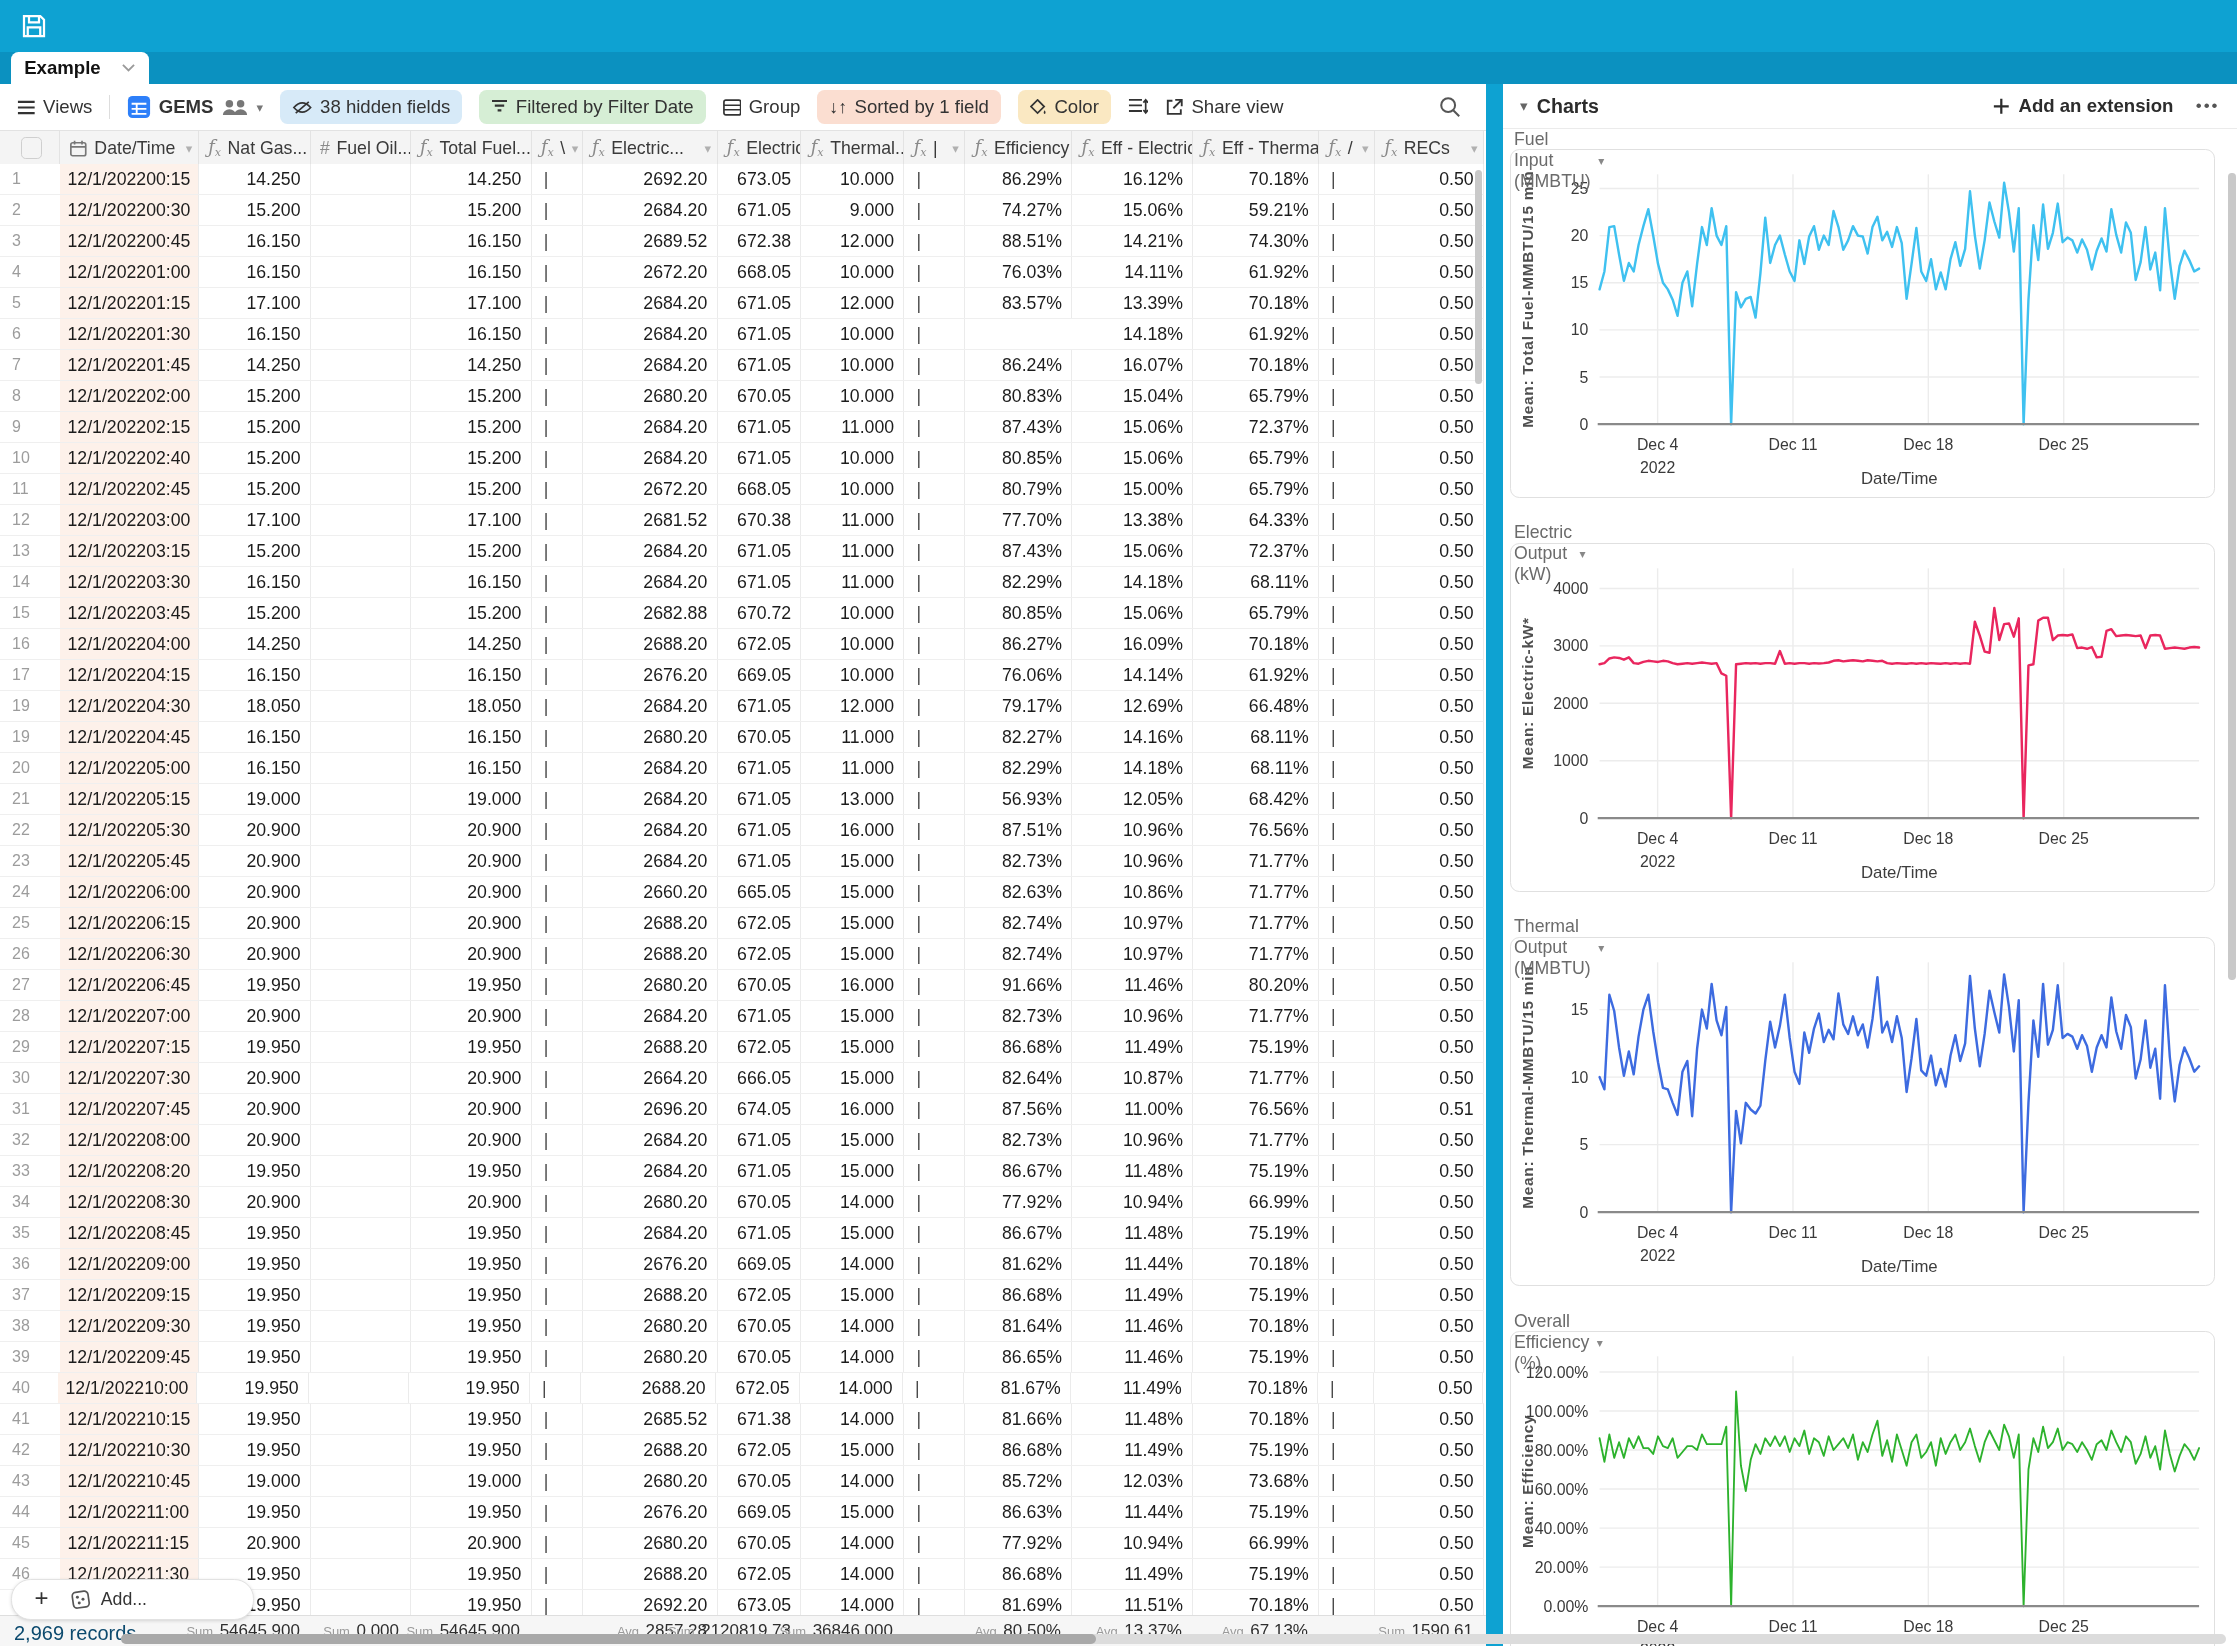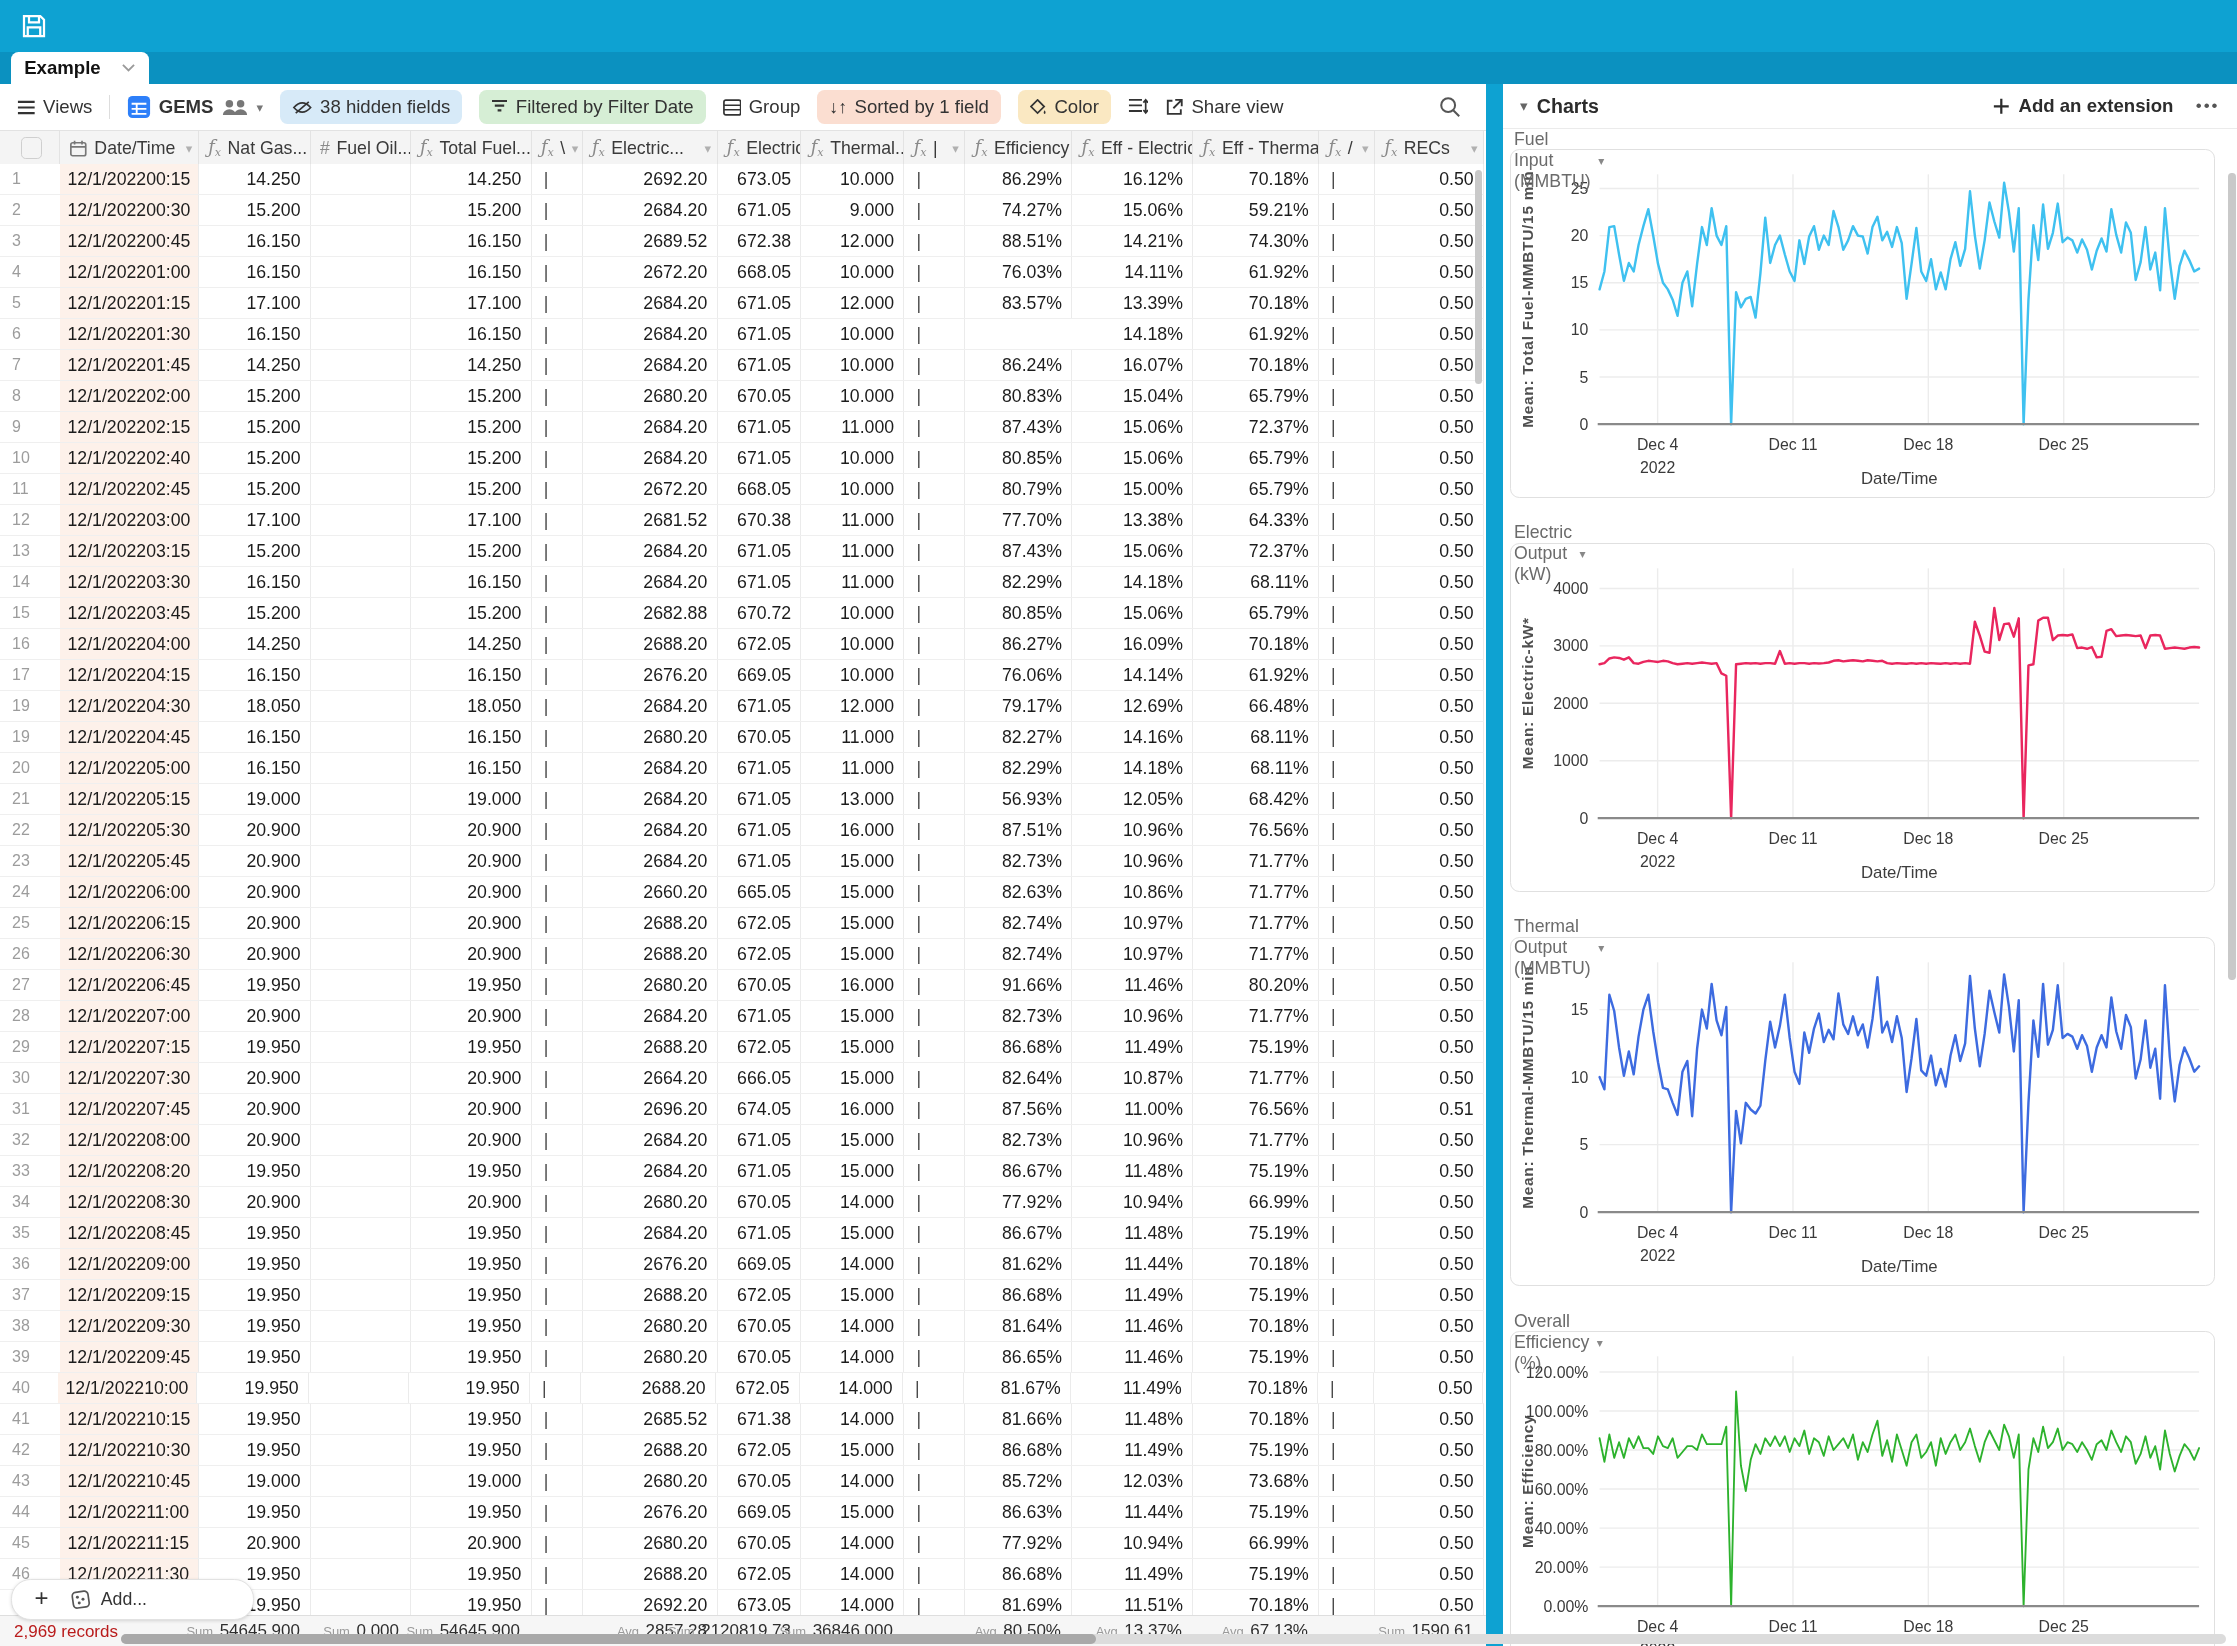--- a/index.html
+++ b/index.html
@@ -39,21 +39,21 @@
   .tr{display:flex;height:31px;box-sizing:border-box;border-bottom:0.9px solid #efefef;background:#fff;}
   .cell{box-sizing:border-box;border-right:0.9px solid #ebebeb;font-size:17.7px;color:#1c1c1c;
         display:flex;align-items:center;overflow:hidden;white-space:nowrap;}
   .cell.num{justify-content:flex-end;padding-right:9.3px;}
   .cell.barcol{justify-content:flex-start;padding-left:12px;color:#4a4a4a;}
   .rownum{justify-content:flex-start;padding-left:12px;color:#9c9c9c;font-size:16px;border-right:none;}
   .datecell{background:#fdf1ea;justify-content:space-between;padding:0 9.3px 0 7.5px;}
   .datecell .t{color:#1c1c1c;}
   
   #summarybar{left:0;top:1615px;width:1486px;height:32px;background:#f6f6f6;border-top:0.9px solid #dedede;z-index:6;}
-  #records{left:14px;top:1622px;font-size:17px;color:#b91c1c;z-index:8;}
+  #records{left:14px;top:1622px;font-size:20px;color:#0c4a6e;z-index:8;}
   .sumcell{position:absolute;top:1621px;display:flex;justify-content:flex-end;align-items:baseline;gap:6.5px;z-index:7;}
   .sumcell .sl{font-size:13px;color:#9a9a9a;}
   .sumcell .sv{font-size:17px;color:#2e2e2e;font-weight:500;}
   #addpills{left:11.2px;top:1579px;width:241px;height:39px;background:#fff;border:0.9px solid #e2e2e2;
             border-radius:19.6px;display:flex;align-items:center;z-index:9;box-shadow:0 0.9px 3.7px rgba(0,0,0,.14);}
   #addpills .plus{font-size:24px;color:#333;padding:0 20.5px 2.8px 22.4px;}
   #addpills .addlbl{font-size:17.7px;color:#333;margin-left:9.3px;}
   
   #panel-divider{left:1486px;top:84px;width:17px;height:1562px;background:#0ea2d2;z-index:5;}
   #chartspanel{left:1503px;top:84px;width:735px;height:1562px;background:#fff;}

